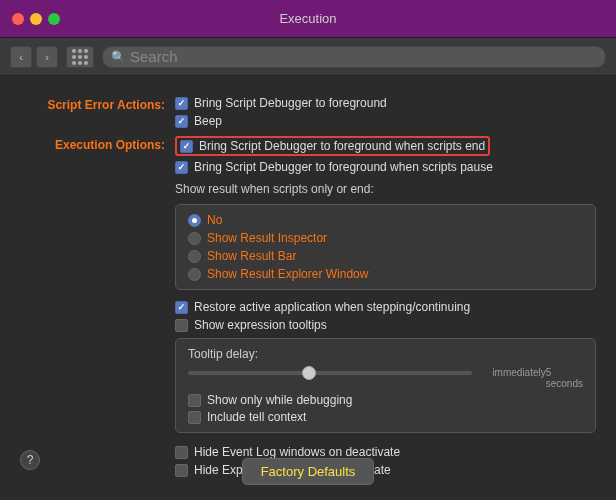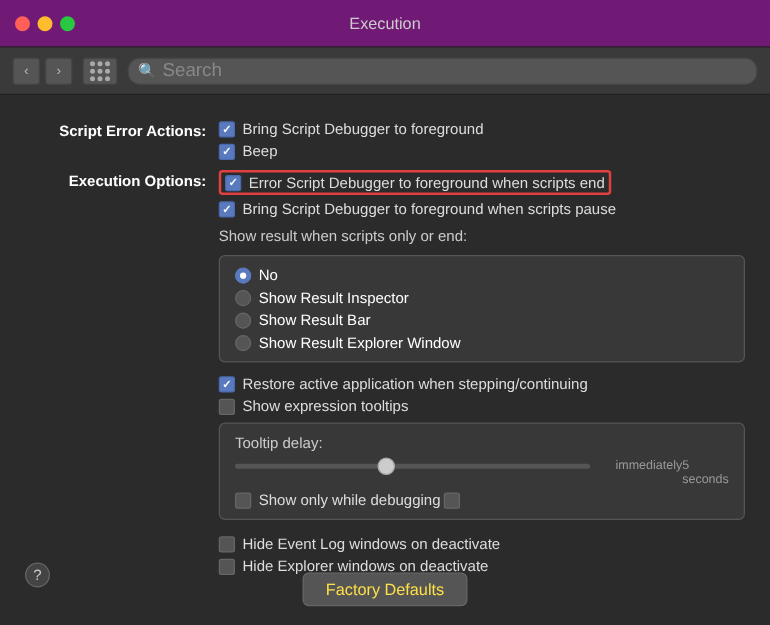--- a/index.html
+++ b/index.html
@@ -115,21 +115,21 @@
       display: flex;
       align-items: flex-start;
     }
 
     .label-col {
       width: 155px;
       text-align: right;
       padding-right: 10px;
       padding-top: 2px;
       font-weight: 600;
-      color: #ffffff;
+      color: #f97316;
       flex-shrink: 0;
       font-size: 12px;
     }
 
     .controls-col {
       flex: 1;
       display: flex;
       flex-direction: column;
       gap: 4px;
     }
@@ -219,21 +219,21 @@
 
     .radio.selected::after {
       content: '';
       width: 5px;
       height: 5px;
       border-radius: 50%;
       background: white;
     }
 
     .radio-label {
-      color: #ffffff;
+      color: #f97316;
       font-size: 12px;
     }
 
     .section-label {
       color: #ccc;
       font-size: 12px;
       margin-bottom: 2px;
     }
 
     .tooltip-box {
@@ -278,21 +278,21 @@
 
     .slider-labels {
       display: flex;
       justify-content: space-between;
       font-size: 10px;
       color: #999;
     }
 
     .tooltip-checks {
       display: flex;
-      flex-direction: row;
+      flex-direction: column;
       gap: 3px;
       margin-top: 4px;
     }
 
     .footer {
       position: absolute;
       bottom: 15px;
       left: 0;
       right: 0;
       display: flex;
@@ -391,21 +391,21 @@
     </div>
   </div>
 
   <div class="row">
     <div class="label-col">Execution Options:</div>
     <div class="controls-col">
 
       <div class="checkbox-row highlighted-row">
         <div class="highlight-box">
           <div class="checkbox checked"></div>
-          <span class="checkbox-label">Error Script Debugger to foreground when scripts end</span>
+          <span class="checkbox-label">Bring Script Debugger to foreground when scripts end</span>
         </div>
       </div>
 
       <div class="checkbox-row">
         <div class="checkbox checked"></div>
         <span class="checkbox-label">Bring Script Debugger to foreground when scripts pause</span>
       </div>
 
       <div class="section-label" style="margin-top:4px;">Show result when scripts only or end:</div>
 
@@ -449,20 +449,21 @@
             <span>5 seconds</span>
           </div>
         </div>
         <div class="tooltip-checks">
           <div class="checkbox-row">
             <div class="checkbox unchecked"></div>
             <span class="checkbox-label dim">Show only while debugging</span>
           </div>
           <div class="checkbox-row">
             <div class="checkbox unchecked"></div>
+            <span class="checkbox-label dim">Include tell context</span>
           </div>
         </div>
       </div>
 
     </div>
   </div>
 
   <div class="row" style="margin-top:4px;">
     <div class="label-col"></div>
     <div class="controls-col">

